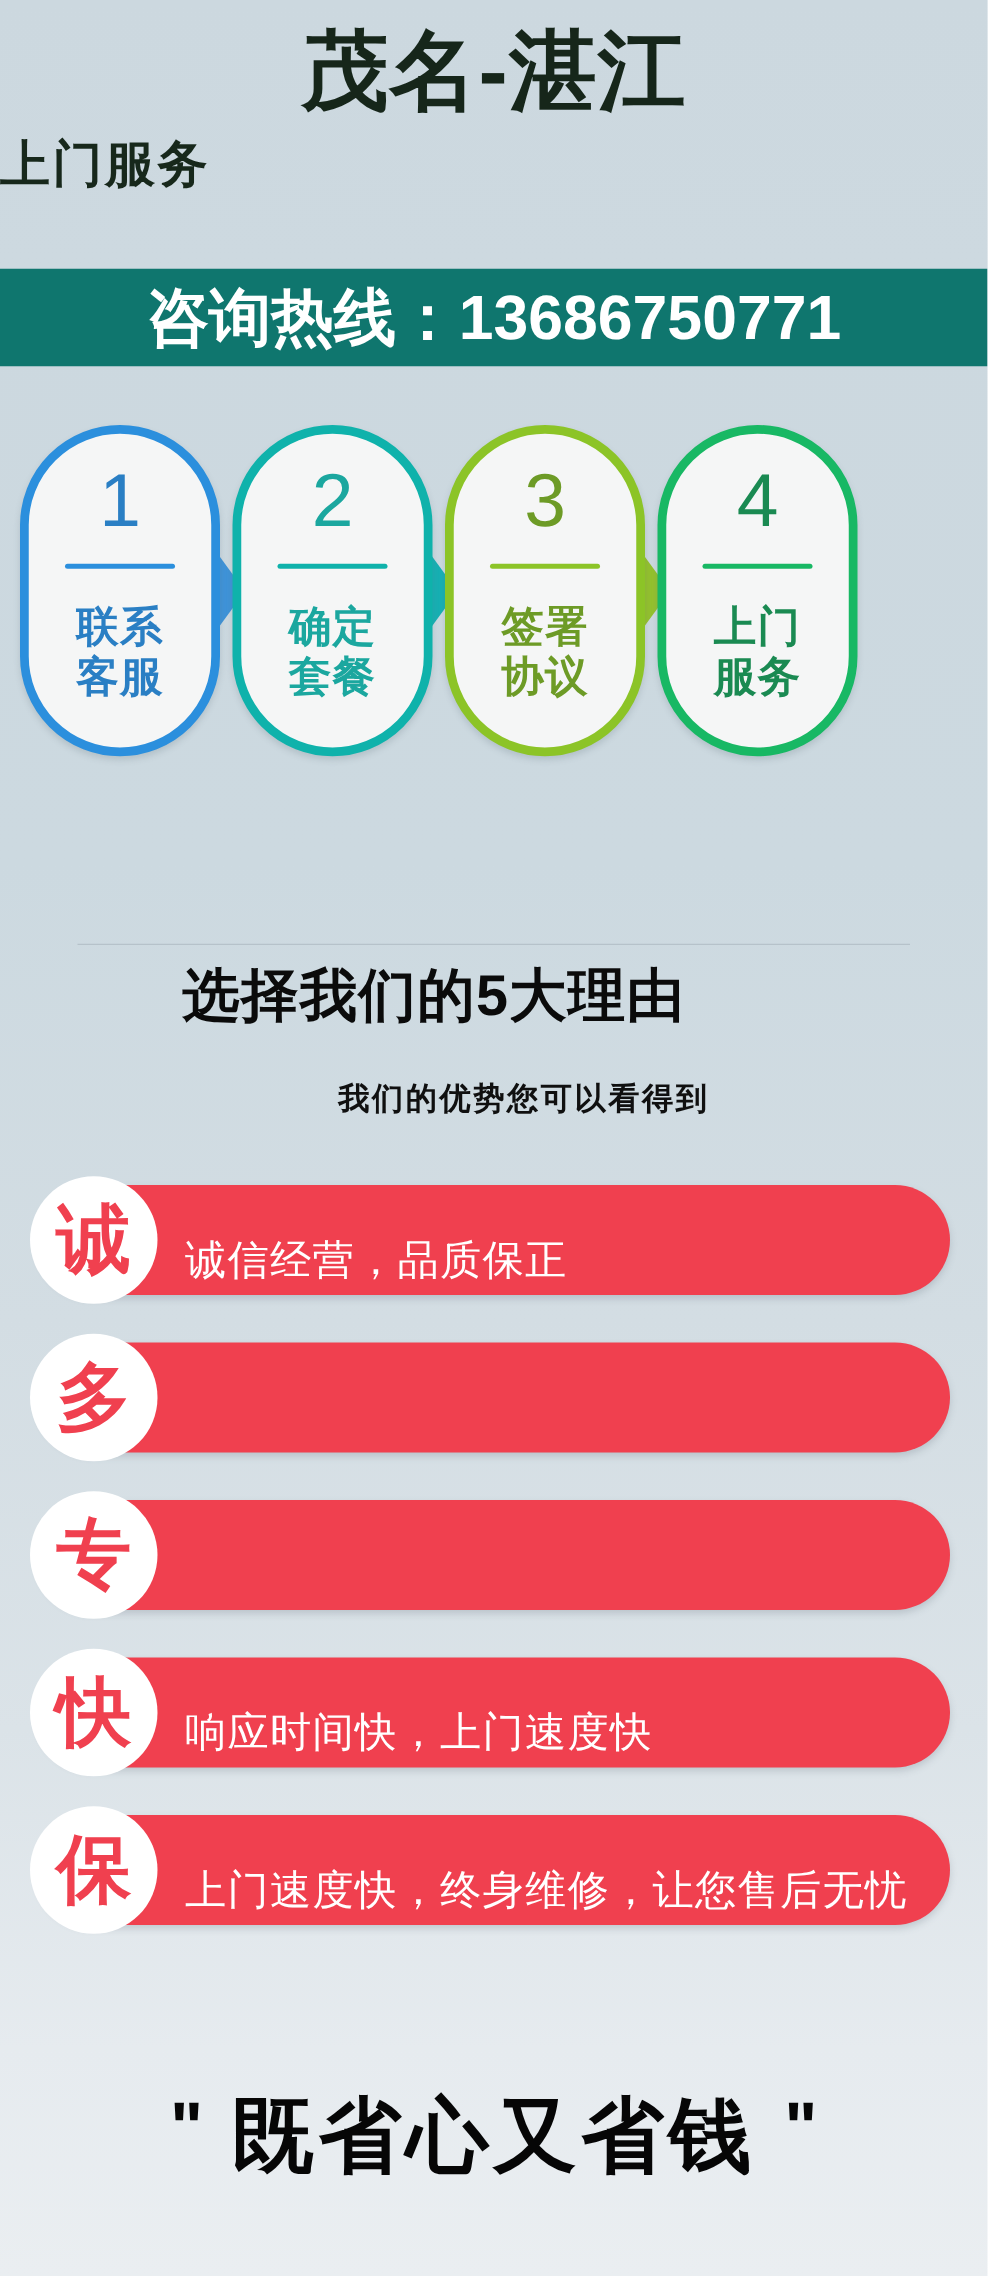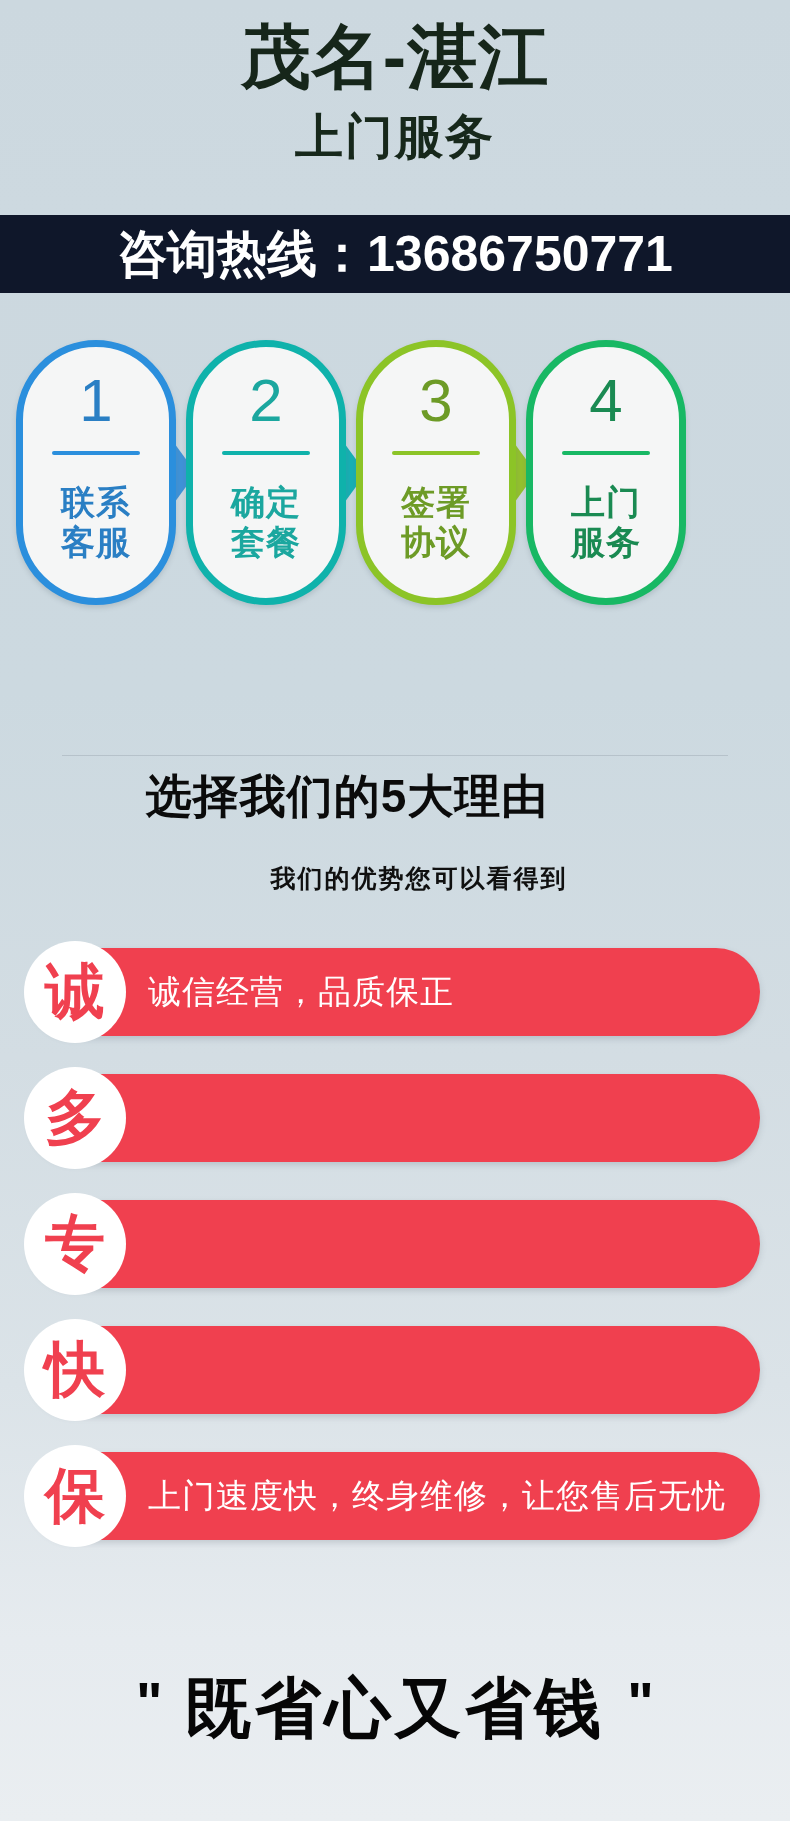--- a/index.html
+++ b/index.html
@@ -29,34 +29,33 @@
     font-size:70px;
     font-weight:bold;
     letter-spacing:1px;
     color:#16261a;
     line-height:1.12;
     white-space:nowrap;
   }
   .header-sub {
     position:absolute;
     left:0; top:108px; width:790px;
-    text-align:center;
-    font-size:48px;
+    font-size:40px;
     font-weight:bold;
     letter-spacing:2px;
     color:#17281b;
     line-height:1.2;
     white-space:nowrap;
   }
 
   
   .hotline-bar {
     position:absolute;
     left:0; top:215px; width:790px; height:78px;
-    background:#0f172a;
+    background:#0f766e;
     display:flex; align-items:center; justify-content:center;
   }
   .hotline-text {
     color:#ffffff;
     font-size:50px;
     font-weight:bold;
     letter-spacing:0px;
     white-space:nowrap;
     line-height:1;
   }
@@ -200,21 +199,21 @@
     z-index:3;
   }
   .reason-badge-char {
     color:#f0404f;
     font-size:60px;
     font-weight:bold;
     line-height:1;
   }
   .reason-text {
     position:absolute;
-    left:148px; top:0;
+    left:148px; top:16px;
     height:88px;
     display:flex;
     align-items:center;
     color:#ffffff;
     font-size:33px;
     font-weight:500;
     letter-spacing:1px;
     z-index:3;
     white-space:nowrap;
   }
@@ -317,20 +316,21 @@
     <div class="reason-badge">
       <span class="reason-badge-char">专</span>
     </div>
   </div>
 
   <div class="reason-row">
     <div class="reason-pill"></div>
     <div class="reason-badge">
       <span class="reason-badge-char">快</span>
     </div>
+    <div class="reason-text">响应时间快，上门速度快</div>
   </div>
 
   <div class="reason-row">
     <div class="reason-pill"></div>
     <div class="reason-badge">
       <span class="reason-badge-char">保</span>
     </div>
     <div class="reason-text">上门速度快，终身维修，让您售后无忧</div>
   </div>
 

